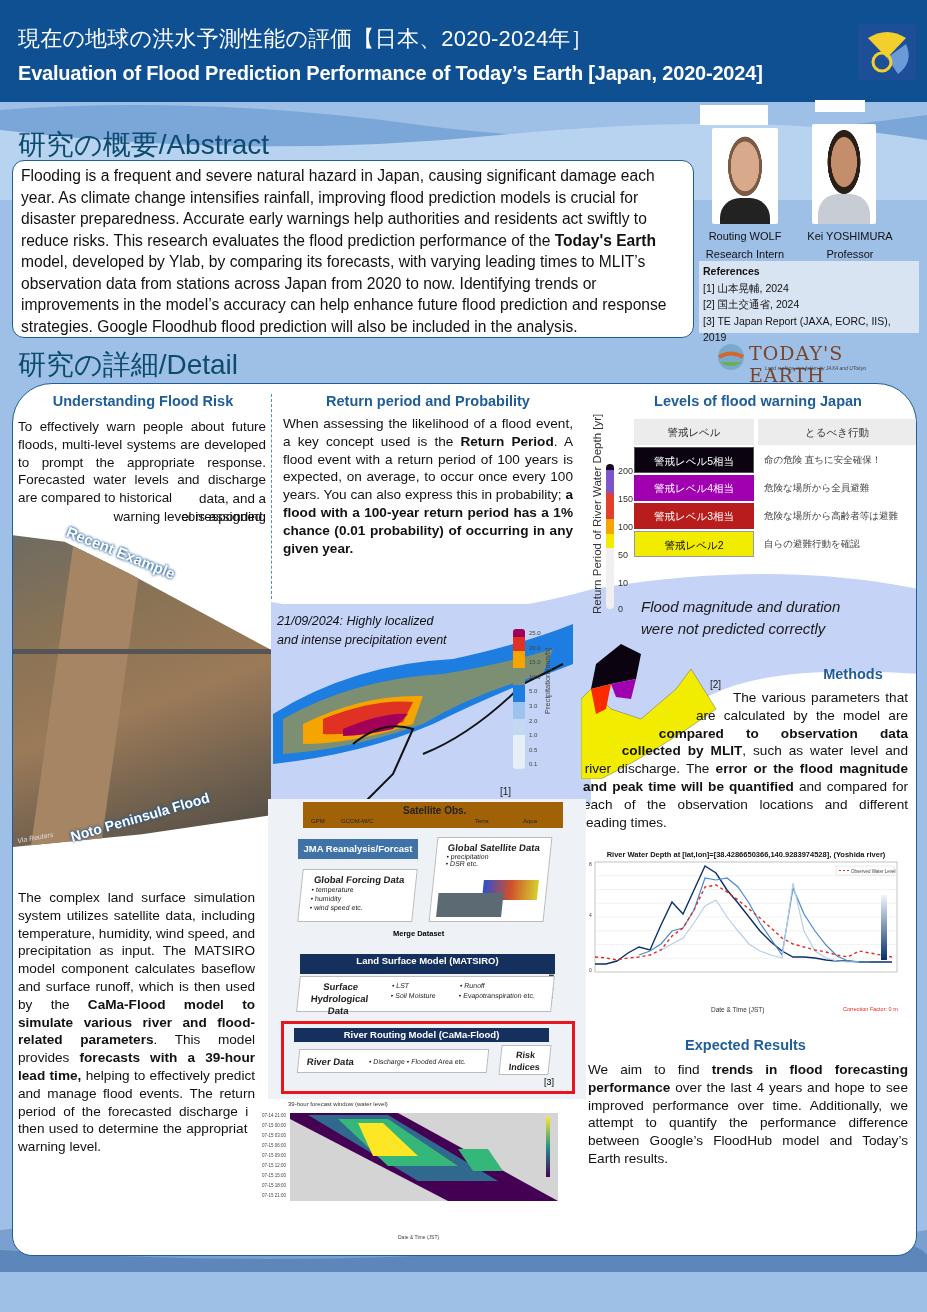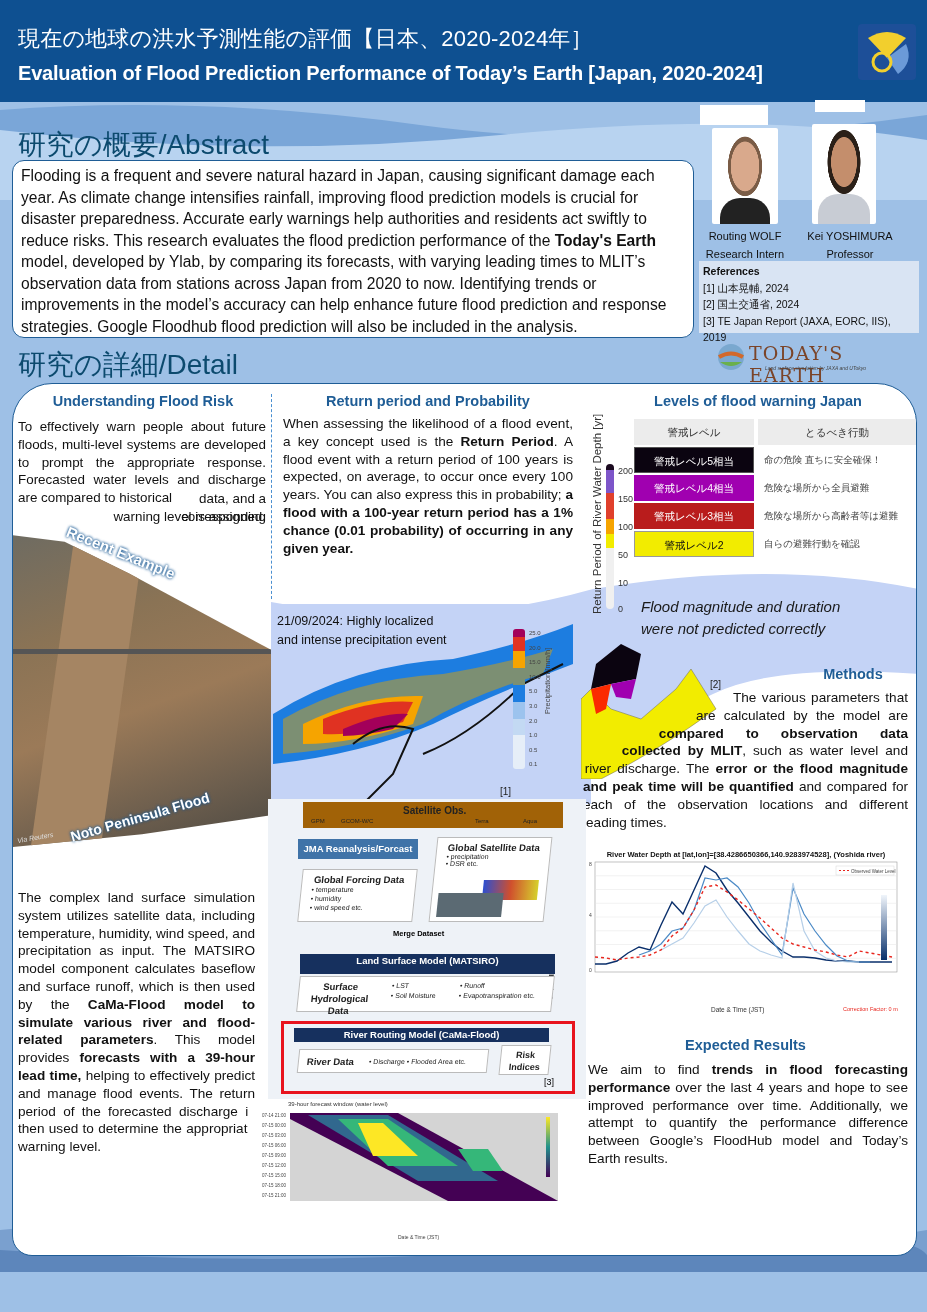--- a/index.html
+++ b/index.html
@@ -128,21 +128,21 @@
   <div class="precip">
     <svg width="318" height="200" viewBox="0 0 318 200">
       <path d="M0 110 Q 80 60 180 55 Q 250 40 300 20 L300 60 Q 220 90 160 120 Q 90 150 0 160Z" fill="#1d7de0"></path>
       <path d="M10 115 Q 80 75 170 70 Q 230 60 280 45 L270 70 Q 200 90 150 120 Q 80 145 10 150Z" fill="#7c8f73"></path>
       <path d="M30 120 Q 90 90 150 92 L140 120 Q 80 140 30 140Z" fill="#f6a400"></path>
       <path d="M50 115 Q 100 95 140 98 L130 118 Q 85 132 50 130Z" fill="#e03222"></path>
       <path d="M70 125 Q 110 108 135 110 L120 125 Q 90 132 70 132Z" fill="#a3005a"></path>
       <path d="M150 150 Q 200 130 250 80 L 290 60" stroke="#111" stroke-width="2" fill="none"></path>
       <path d="M80 140 Q 110 115 140 125 L 120 170 L 90 200" stroke="#111" stroke-width="2" fill="none"></path>
     </svg>
-    <div style="position:absolute;left:4px;top:8px;font-size:12.5px;color:#111;line-height:19px">
+    <div style="position:absolute;left:4px;top:8px;font-size:12.5px;font-style:italic;color:#111;line-height:19px">
       <div>21/09/2024: Highly localized</div>
       <div>and intense precipitation event</div>
     </div>
     <div style="position:absolute;left:240px;top:25px;width:12px;height:140px;background:linear-gradient(#a3005a 0 6%,#e03222 6% 16%,#f6a400 16% 28%,#7c8f73 28% 40%,#1d7de0 40% 52%,#9cc3ee 52% 64%,#c3d9f3 64% 76%,#e6eef8 76% 100%);border-radius:3px"></div>
     <div style="position:absolute;left:256px;top:22px;font-size:6px;color:#444;line-height:14.6px">
       <div>25.0</div>
       <div>20.0</div>
       <div>15.0</div>
       <div>10.0</div>
       <div>5.0</div>

